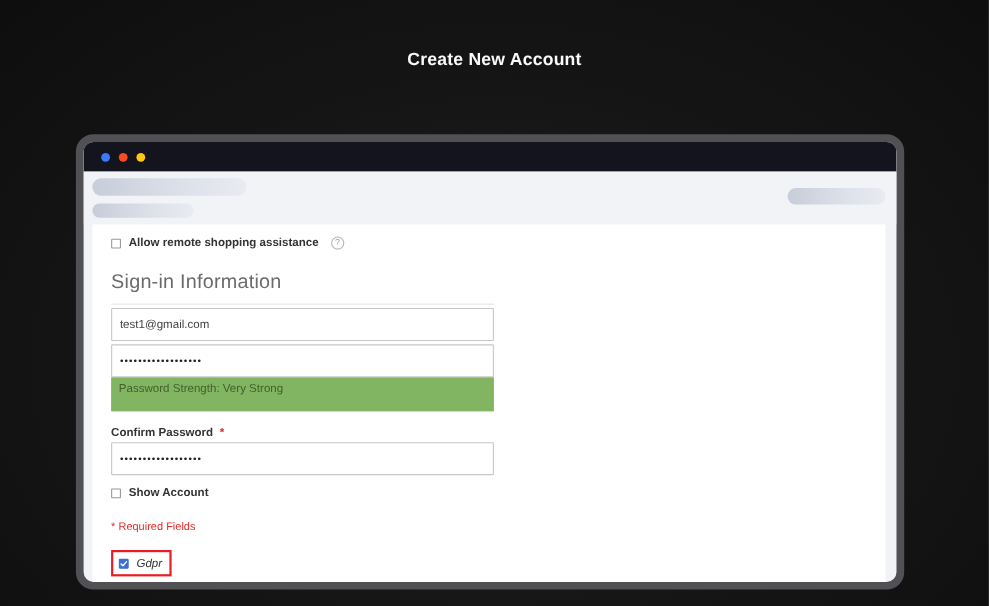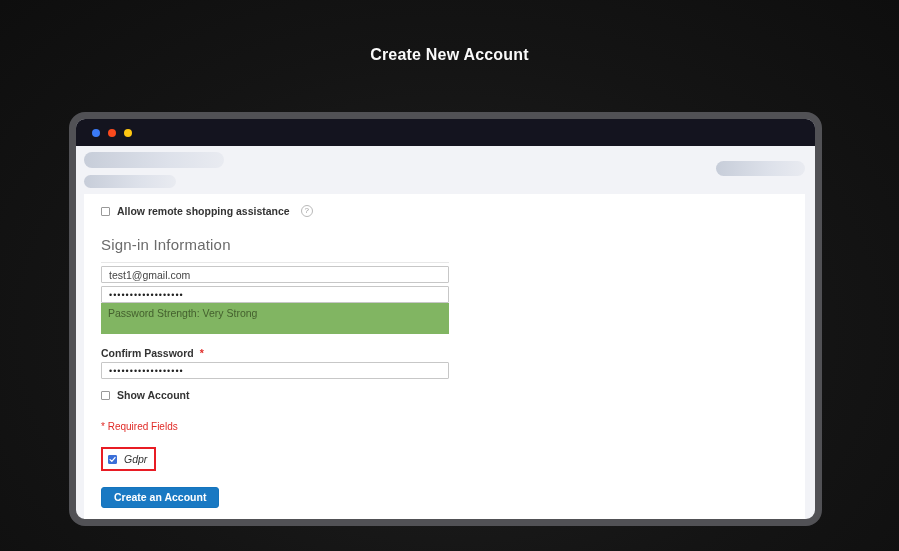--- a/index.html
+++ b/index.html
@@ -9,21 +9,21 @@
     background:radial-gradient(ellipse at 50% 60%, #202020 0%, #141414 60%, #0e0e0e 100%);
     position:relative; overflow:hidden;
   }
   .page-title {
     position:absolute; top:46px; left:0; width:100%;
     text-align:center; color:#fafafa; font-size:16px; font-weight:700;
     letter-spacing:.2px;
   }
   
   .window {
-    position:absolute; left:69px; top:112px; width:753px; height:414px;
+    position:absolute; left:69px; top:122px; width:753px; height:414px;
     border:7px solid #515155; border-radius:16px; background:#f2f3f7;
     overflow:hidden;
   }
   .titlebar {
     height:27px; background:#14141f; display:flex; align-items:center;
     padding-left:16px; gap:8px;
   }
   .dot { width:8px; height:8px; border-radius:50%; }
   .dot.blue { background:#3b7bf7; }
   .dot.red { background:#fb4a1d; }
@@ -51,29 +51,29 @@
     display:flex; align-items:center; justify-content:center;
   }
   .chk.checked svg { width:7px; height:7px; }
   .chklabel { font-size:10.5px; color:#333; font-weight:600; }
   .help {
     width:12px; height:12px; border:1px solid #b9b9b9; border-radius:50%;
     color:#9a9a9a; font-size:8px; line-height:10px; text-align:center;
     margin-left:4px;
   }
   .section-title {
-    margin-top:19px; width:348px; font-size:15px; font-weight:400;
+    margin-top:19px; width:348px; font-size:18px; font-weight:400;
     color:#6b6b6b; padding-bottom:9px; border-bottom:1px solid #e7e7e7;
     letter-spacing:.2px;
   }
   .field-label { margin-top:14px; font-size:10.5px; font-weight:700; color:#333; }
   .req { color:#e02b27; margin-left:2px; }
   .req.spaced { margin-left:6px; }
   .tinput {
-    display:block; width:348px; height:17px; margin-top:3px;
+    display:block; width:348px; height:30px; margin-top:3px;
     border:1px solid #c7c7c7; border-radius:1px; background:#fff;
     font-family:"Liberation Sans", sans-serif; font-size:10.5px; color:#444;
     padding:0 7px; outline:none;
   }
   .tinput.masked { font-size:9px; letter-spacing:1px; color:#222; }
   .strength {
     width:348px; height:31px; background:#81b562; color:#44602e;
     font-size:10.5px; line-height:20px; padding-left:7px;
   }
   .mt11 { margin-top:11px; }

